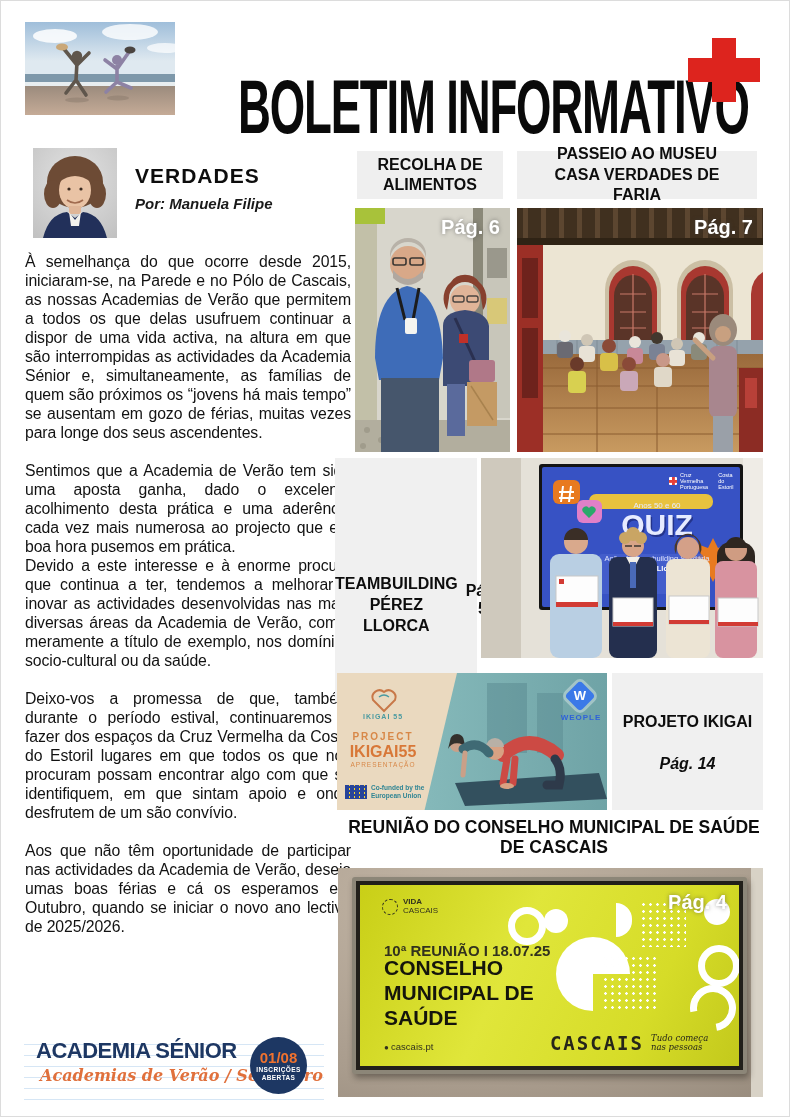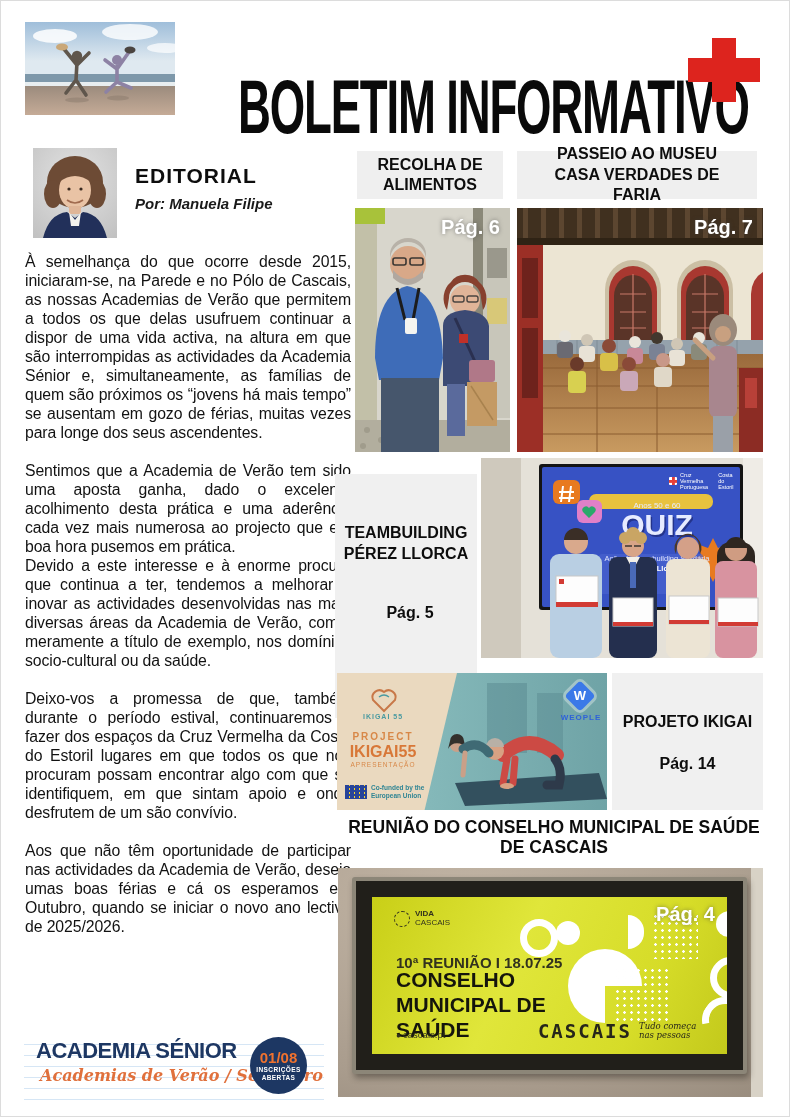--- a/index.html
+++ b/index.html
@@ -53,28 +53,28 @@
   .head-recolha{left:357px;top:151px;width:146px;height:48px;padding:0 0;box-sizing:border-box;}
   .head-passeio{left:517px;top:151px;width:240px;height:48px;padding:0 26px;box-sizing:border-box;}
   .photo{overflow:hidden;}
   .photo svg{position:absolute;left:0;top:0;}
   .ph-recolha{left:355px;top:208px;width:155px;height:244px;}
   .ph-museu{left:517px;top:208px;width:246px;height:244px;}
   .ph-team{left:481px;top:458px;width:282px;height:200px;}
   .ph-ikigai{left:337px;top:673px;width:270px;height:137px;}
   .pag-label{position:absolute;top:8px;right:10px;color:#fff;font-size:20px;font-weight:bold;
       text-shadow:0 0 4px rgba(60,60,60,.55);z-index:5;}
-  .box-team{left:335px;top:474px;width:142px;height:244px;background:#f0f0f0;
-      display:flex;flex-direction:column;align-items:center;text-align:center;}
+  .box-team{left:335px;top:458px;width:142px;height:244px;background:#f0f0f0;
+      display:flex;flex-direction:row;align-items:center;text-align:center;}
   .box-team .t{margin-top:48px;width:125px;font-weight:bold;font-size:16px;line-height:21px;color:#0d0d0d;}
   .box-team .p{margin-top:40px;font-weight:bold;font-size:16px;color:#0d0d0d;margin-left:8px;}
   .box-ikigai{left:612px;top:673px;width:151px;height:137px;background:#f0f0f0;
       display:flex;flex-direction:column;align-items:center;text-align:center;}
   .box-ikigai .t{margin-top:40px;font-weight:bold;font-size:16px;color:#0d0d0d;}
-  .box-ikigai .p{margin-top:24px;font-weight:bold;font-size:16px;color:#0d0d0d;}
+  .box-ikigai .p{margin-top:24px;font-weight:bold;font-size:16px;color:#0d0d0d;font-style:italic;}
   .reuniao-title{left:345px;top:817px;width:418px;text-align:center;font-weight:bold;
       font-size:17.5px;line-height:20px;color:#0d0d0d;}
 
   
   .tb-ov{position:absolute;z-index:3;color:#e6ebff;text-align:center;}
   .tb-brand{left:188px;top:14px;width:70px;display:flex;align-items:center;gap:3px;font-size:5.5px;
       color:#fff;text-align:left;z-index:3;position:absolute;}
   .mini-cross{display:inline-block;width:8px;height:8px;background:
       linear-gradient(#e84038 0 0) center/100% 36% no-repeat,
       linear-gradient(#e84038 0 0) center/36% 100% no-repeat, #fff;border-radius:1px;flex:none;}
@@ -106,21 +106,21 @@
       font-weight:bold;font-size:13px;z-index:3;}
   .weople-t{position:absolute;left:222px;top:40px;width:44px;text-align:center;color:#2f62d8;
       font-weight:bold;font-size:8px;letter-spacing:1px;z-index:3;}
 
   
   .cons{left:338px;top:868px;width:425px;height:229px;overflow:hidden;
       background:radial-gradient(130% 130% at 30% 15%,#c2b5a5 0%,#a99c8d 60%,#8e8274 100%);}
   .cons-wall-right{position:absolute;right:0;top:0;width:12px;height:100%;background:#d8d2c6;}
   .tv{position:absolute;left:14px;right:16px;top:9px;bottom:23px;background:#8c8678;
       border-radius:3px;padding:4px;box-sizing:border-box;box-shadow:2px 4px 6px rgba(40,35,28,.45);}
-  .bezel{width:100%;height:100%;background:#211f1a;padding:16px;box-sizing:border-box;}
+  .bezel{width:100%;height:100%;background:#211f1a;padding:4px;box-sizing:border-box;}
   .screen{position:relative;width:100%;height:100%;overflow:hidden;
       background:linear-gradient(115deg,#c9cf17 0%,#e0e63a 40%,#d6dc28 75%,#c3c91c 100%);}
   .vida{position:absolute;left:22px;top:13px;display:flex;gap:5px;align-items:center;color:#32321e;}
   .vida-icon{width:14px;height:14px;border:1.6px dashed #32321e;border-radius:50%;flex:none;}
   .vida-txt{font-size:8px;line-height:8.5px;}
   .vida-txt .b{font-weight:bold;}
   .cons-meeting{position:absolute;left:24px;top:57px;font-size:15px;font-weight:bold;color:#32321e;}
   .cons-title{position:absolute;left:24px;top:70px;width:185px;font-size:21px;line-height:25px;
       font-weight:bold;color:#15150c;}
   .cons-url{position:absolute;left:24px;bottom:14px;font-size:9.5px;color:#32321e;}
@@ -200,21 +200,21 @@
       <circle cx="36" cy="41" r="1.6" fill="#3a2a20"></circle>
       <circle cx="48" cy="41" r="1.6" fill="#3a2a20"></circle>
       <path d="M34,52 Q42,58 50,52" stroke="#a06a4e" stroke-width="1.6" fill="none"></path>
       <rect x="36" y="58" width="12" height="8" fill="#e0b698"></rect>
       <path d="M10,90 Q16,66 34,64 L42,70 L50,64 Q68,66 74,90 Z" fill="#22305a"></path>
       <path d="M36,64 L42,72 L48,64 L46,78 L38,78 Z" fill="#f4f2ee"></path>
     </svg>
   </div>
 
   <div class="abs ed-head">
-    <div class="ed-title">EDITORIAL</div>
+    <div class="ed-title">VERDADES</div>
     <div class="ed-byline">Por: Manuela Filipe</div>
   </div>
 
   <div class="abs ed-text">
     <p>À semelhança do que ocorre desde 2015, iniciaram-se, na Parede e no Pólo de Cascais, as nossas Academias de Verão que permitem a todos os que delas usufruem continuar a dispor de uma vida activa, na altura em que são interrompidas as actividades da Academia Sénior e, simultaneamente, as famílias de quem são próximos os “jovens há mais tempo” se ausentam em gozo de férias, muitas vezes para longe dos seus ascendentes.</p>
     <p class="joined">Sentimos que a Academia de Verão tem sido uma aposta ganha, dado o excelente acolhimento desta prática e uma aderência cada vez mais numerosa ao projecto que em boa hora pusemos em prática.</p>
     <p>Devido a este interesse e à enorme procura que continua a ter, tendemos a melhorar e inovar as actividades desenvolvidas nas mais diversas áreas da Academia de Verão, como, meramente a título de exemplo, nos domínios socio-cultural ou da saúde.</p>
     <p>Deixo-vos a promessa de que, também durante o período estival, continuaremos a fazer dos espaços da Cruz Vermelha da Costa do Estoril lugares em que todos os que nos procuram possam encontrar algo com que se identifiquem, em que sintam apoio e onde desfrutem de um são convívio.</p>
     <p>Aos que não têm oportunidade de participar nas actividades da Academia de Verão, desejo umas boas férias e cá os esperamos em Outubro, quando se iniciar o novo ano lectivo de 2025/2026.</p>
   </div>

